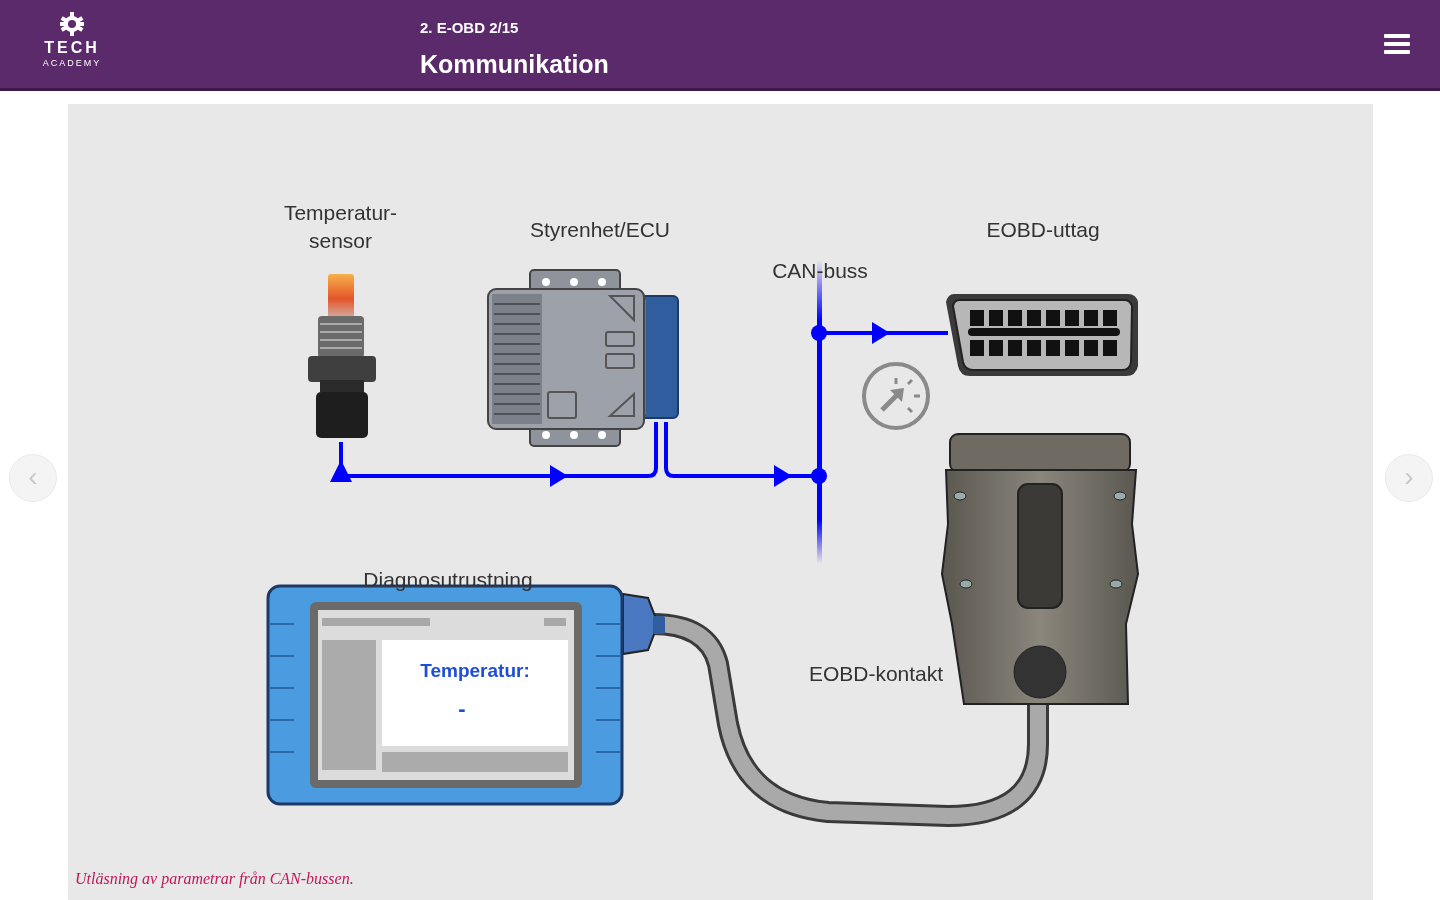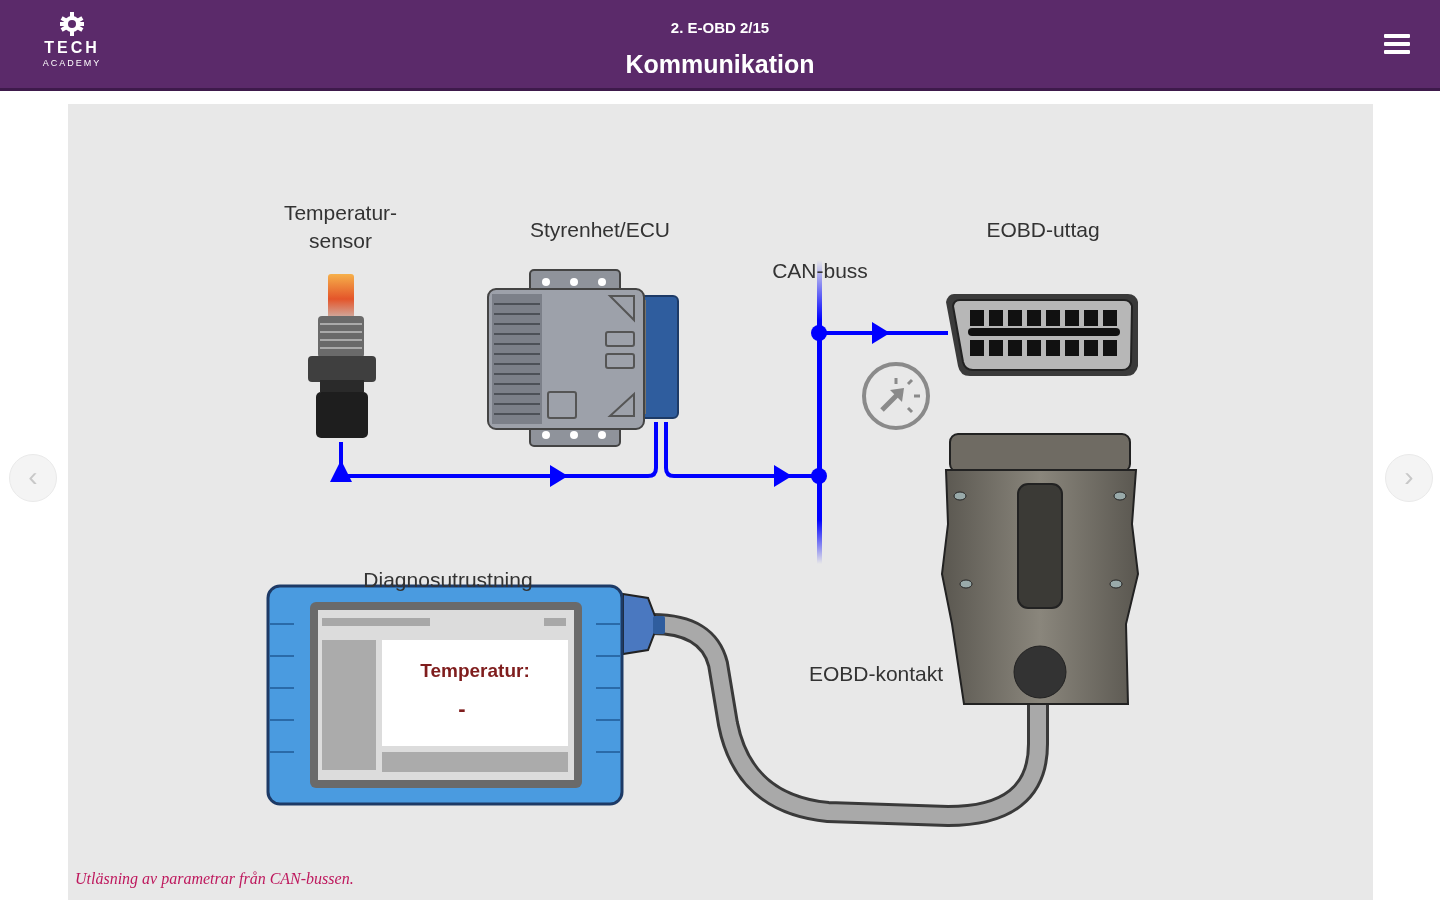--- a/index.html
+++ b/index.html
@@ -2,33 +2,33 @@
 <html><head>
 <meta charset="utf-8">
 <style>
   html, body { margin:0; padding:0; }
   body { width:1440px; height:900px; background:#ffffff; position:relative; overflow:hidden; font-family:"Liberation Sans", sans-serif; }
   .topbar { position:absolute; left:0; top:0; width:1440px; height:88px; background:#5b2a6a; border-bottom:3px solid #3e1a4b; }
   .logo { position:absolute; left:22px; top:10px; width:100px; height:66px; color:#fff; text-align:center; }
   .logo .gear { display:block; margin:0 auto; width:28px; height:28px; }
   .logo .tech { display:block; font-size:16px; font-weight:bold; letter-spacing:3px; line-height:20px; margin-top:0px; }
   .logo .academy { display:block; font-size:9px; letter-spacing:2px; line-height:10px; }
-  .titles { position:absolute; left:420px; width:600px; top:18px; text-align:center; color:#fff; }
+  .titles { position:absolute; left:420px; width:600px; top:18px; color:#fff; }
   .subtitle { font-size:15px; font-weight:bold; line-height:20px; }
   .title { font-size:25px; font-weight:bold; line-height:32px; margin-top:10px; }
   .menu-btn { position:absolute; right:30px; top:34px; width:26px; height:22px; cursor:pointer; }
   .menu-btn span { display:block; height:4px; background:#fff; margin-bottom:4px; border-radius:1px; }
   .figure { position:absolute; left:68px; top:104px; width:1305px; height:836px; background:#e8e8e8; }
   .figure svg { position:absolute; left:0; top:0; }
   .lbl { position:absolute; font-size:21px; color:#333; text-align:center; line-height:28px; }
   .caption { position:absolute; left:68px; top:870px; font-family:"Liberation Serif", serif; font-style:italic; font-size:16px; color:#be185d;margin-left:7px; }
   .nav { position:absolute; width:46px; height:46px; border-radius:50%; background:#f4f4f4; border:1px solid #eaeaea; top:454px; color:#c8c8c8; font-size:28px; text-align:center; line-height:44px; cursor:pointer; }
   .nav.prev { left:9px; }
   .nav.next { left:1385px; }
-  .screen-text { position:absolute; font-weight:bold; color:#7f1d1d; text-align:center; }
+  .screen-text { position:absolute; font-weight:bold; color:#1d4ed8; text-align:center; }
 </style>
 </head>
 <body>
 
 <div class="topbar">
   <div class="logo">
     <svg class="gear" viewBox="0 0 28 28">
       <g fill="#fff">
         <circle cx="14" cy="14" r="8"></circle>
         <rect x="12" y="2" width="4" height="6"></rect>

